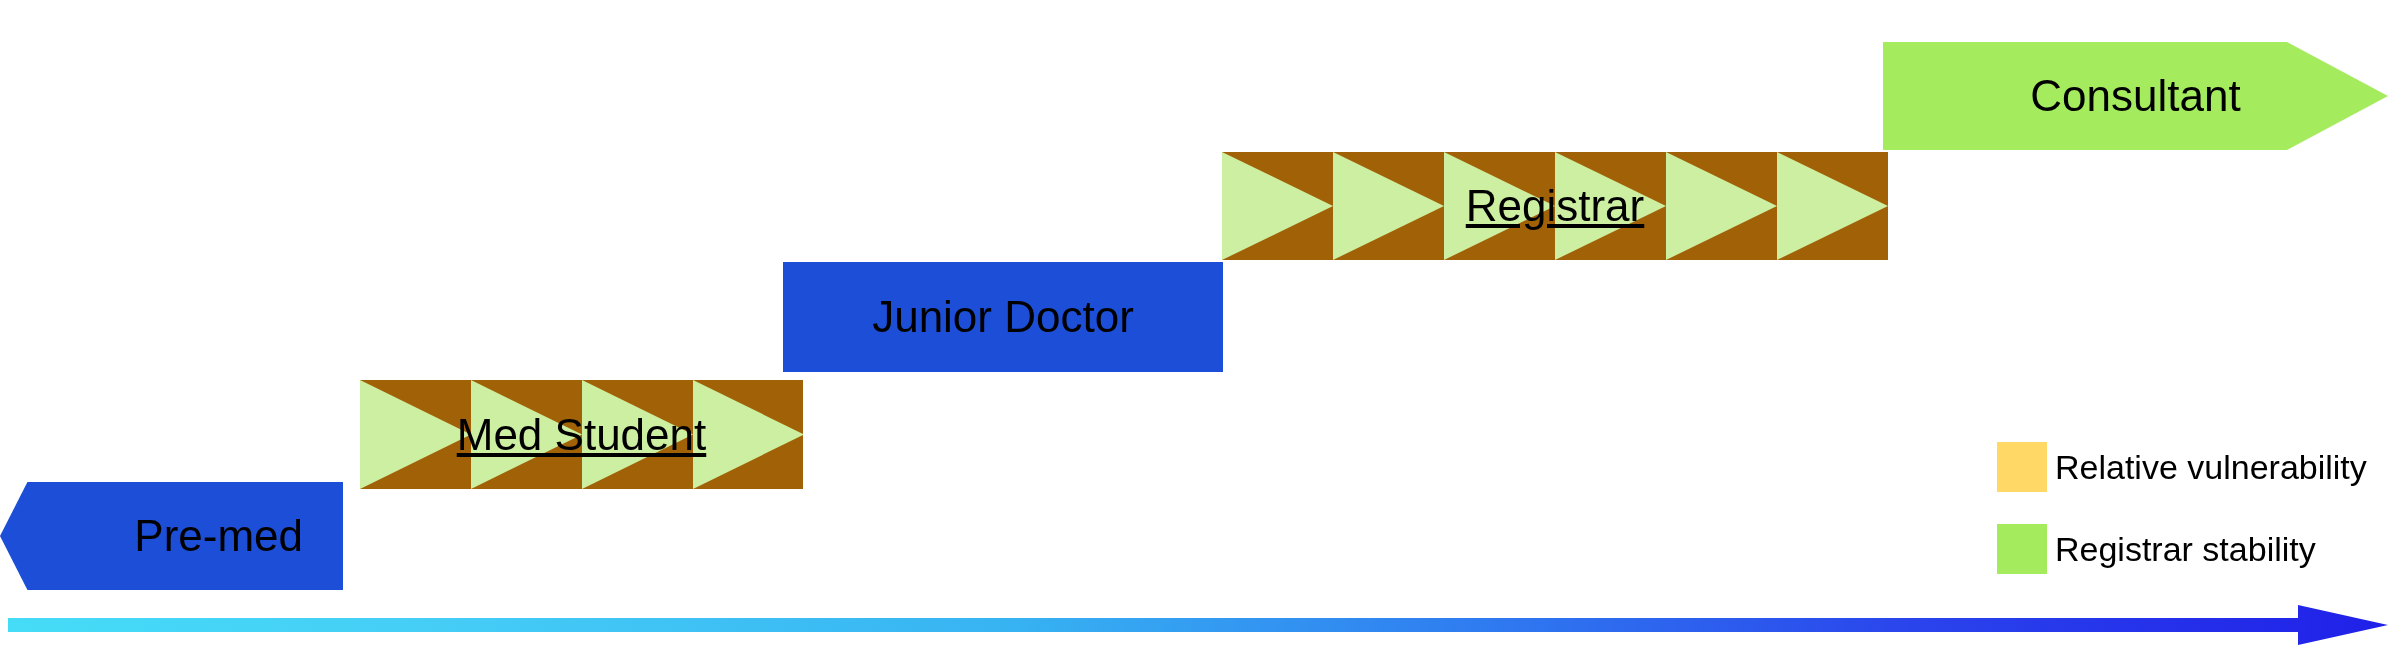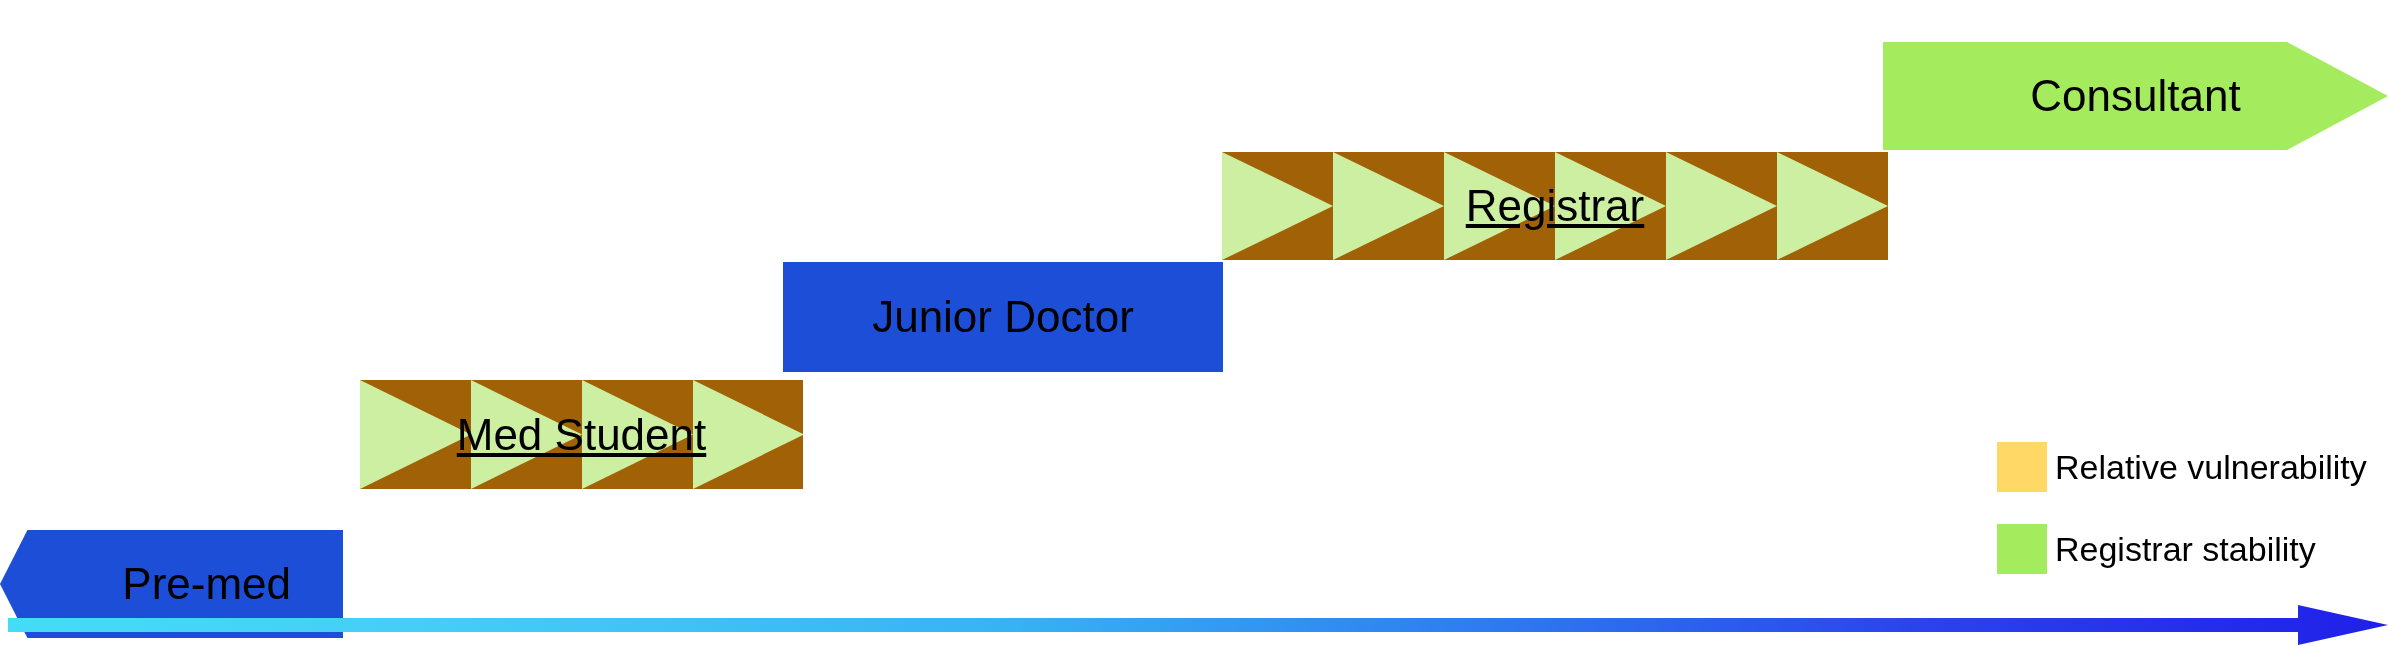--- a/index.html
+++ b/index.html
@@ -139,21 +139,21 @@
   <div class="stage-block fill-stable-pattern" style="left:342px; top:380px; width:443px; height:109px;margin-left:18px;">
     <div class="tri-layer">
       <div class="tri"></div>
       <div class="tri"></div>
       <div class="tri"></div>
       <div class="tri"></div>
     </div>
     <span class="stage-label">Med Student</span>
   </div>
 
-  <div class="stage-block chev-left fill-vuln" style="left:0px; top:482px; width:343px; height:108px; justify-content:flex-end; padding-right:52px;margin-top:48px;">
+  <div class="stage-block chev-left fill-vuln" style="left:0px; top:482px; width:343px; height:108px; justify-content:flex-end; padding-right:40px;">
     <span class="stage-label">Pre-med</span>
   </div>
 
   <div id="legend">
     <div class="legend-row">
       <span class="legend-swatch sw-vuln"></span>
       <span class="legend-text">Relative vulnerability</span>
     </div>
     <div class="legend-row">
       <span class="legend-swatch sw-stable"></span>

